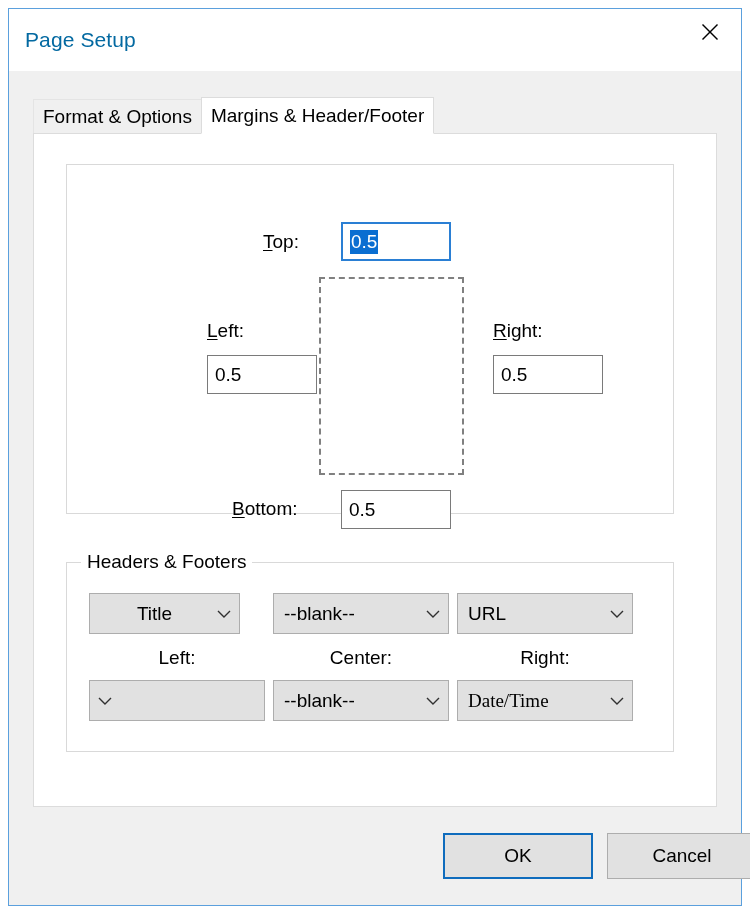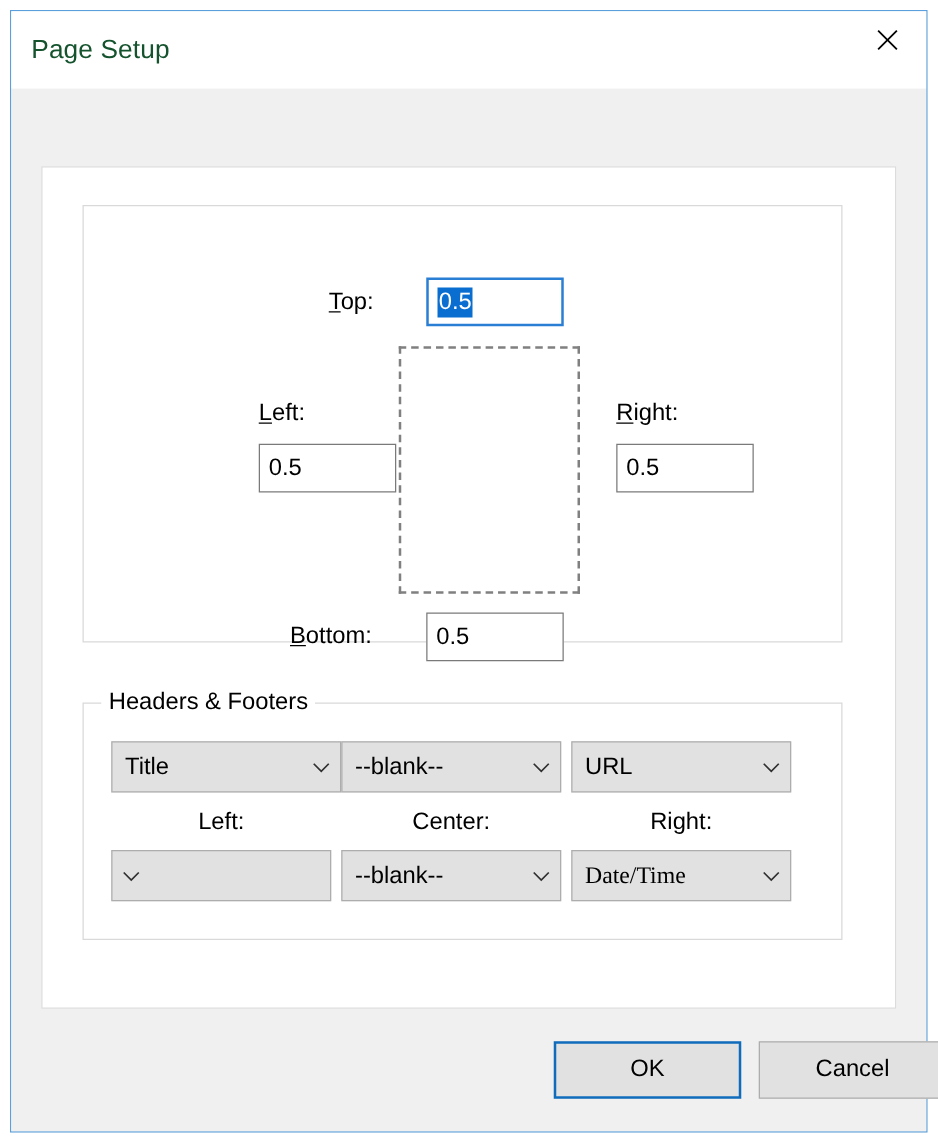--- a/index.html
+++ b/index.html
@@ -33,21 +33,21 @@
     height: 62px;
     background: #ffffff;
     position: relative;
     flex: 0 0 auto;
   }
   .title-text {
     position: absolute;
     left: 16px;
     top: 19px;
     font-size: 21px;
-    color: #14532d;
+    color: #0369a1;
     letter-spacing: 0.1px;
   }
   .close-btn {
     position: absolute;
     right: 0px;
     top: 0px;
     width: 62px;
     height: 46px;
     display: flex;
     align-items: center;
@@ -267,20 +267,24 @@
         <svg width="22" height="22" viewBox="0 0 22 22">
           <line x1="3.5" y1="3.5" x2="18.5" y2="18.5" stroke="#000" stroke-width="1.4"></line>
           <line x1="18.5" y1="3.5" x2="3.5" y2="18.5" stroke="#000" stroke-width="1.4"></line>
         </svg>
       </span>
     </div>
   </div>
 
   <div class="dlg-body">
 
+    <div class="tabstrip">
+      <div class="tab inactive">Format &amp; Options</div>
+      <div class="tab active">Margins &amp; Header/Footer</div>
+    </div>
 
     <div class="tabpanel">
 
       <div class="groupbox" id="margins-group">
 
         <div class="lbl" style="left:196px; top:66px;"><span class="acc">T</span><span>op:</span></div>
         <div class="txtfield focused" id="top-field" style="left:274px; top:57px; width:110px; height:39px; line-height:35px;"><span class="sel-text">0.5</span></div>
 
         <div id="page-preview"></div>
 
@@ -290,21 +294,21 @@
         <div class="lbl" style="left:426px; top:155px;"><span class="acc">R</span><span>ight:</span></div>
         <div class="txtfield" style="left:426px; top:190px; width:110px; height:39px; line-height:37px;"><span>0.5</span></div>
 
         <div class="lbl" style="left:165px; top:333px;"><span class="acc">B</span><span>ottom:</span></div>
         <div class="txtfield" style="left:274px; top:325px; width:110px; height:39px; line-height:37px;"><span>0.5</span></div>
       </div>
 
       <div class="groupbox" id="hf-group">
         <div class="group-legend">Headers &amp; Footers</div>
 
-        <div class="dropdown" style="left:22px; top:30px; width:184px;">
+        <div class="dropdown" style="left:22px; top:30px; width:151px;text-align:center;">
           <span class="dd-label">Title</span>
           <span class="dd-arrow">
             <svg width="16" height="10" viewBox="0 0 16 10">
                 <polyline points="2,2 8,8 14,2" fill="none" stroke="#303030" stroke-width="1.4"></polyline>
               </svg>
           </span>
         </div>
         <div class="dropdown" style="left:206px; top:30px; width:176px;">
           <span class="dd-label">--blank--</span>
           <span class="dd-arrow">

